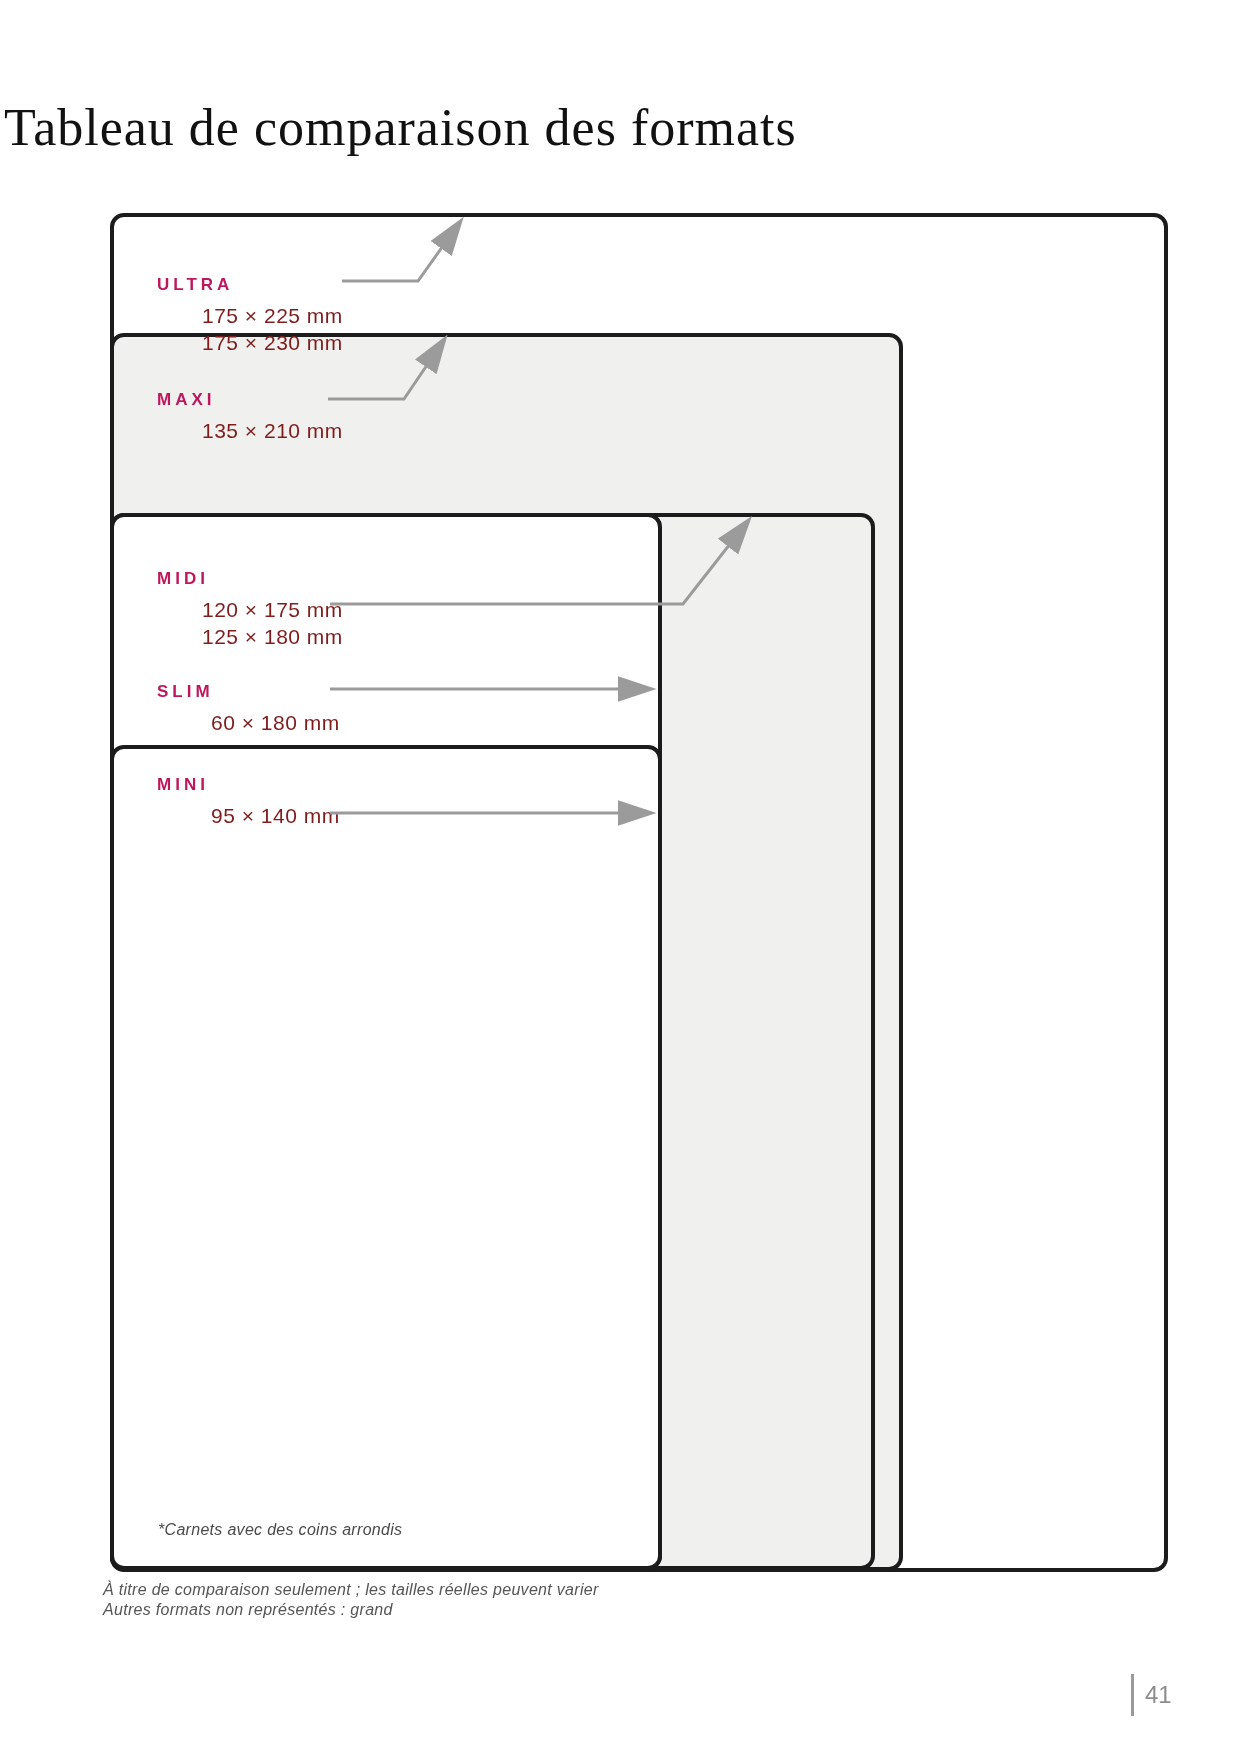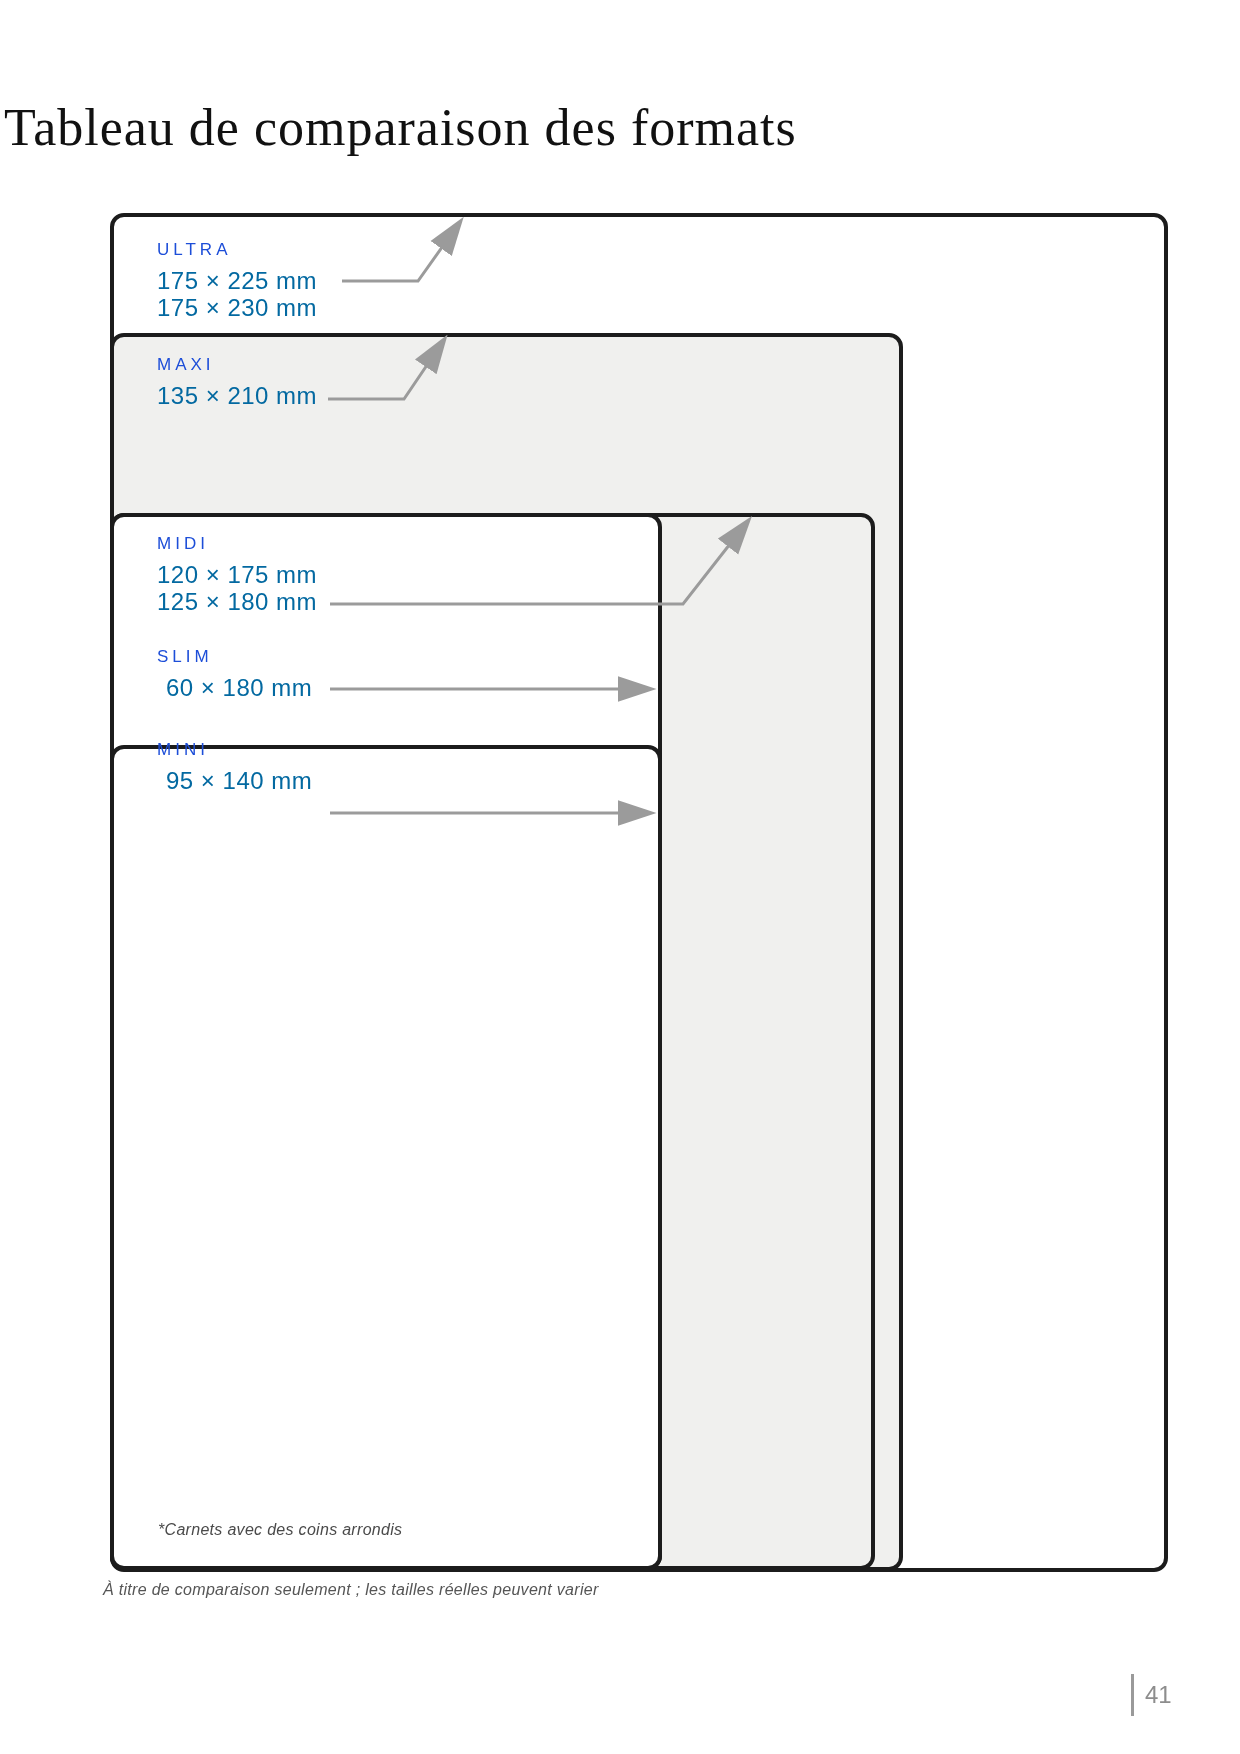--- a/index.html
+++ b/index.html
@@ -34,31 +34,33 @@
   .box-mini {left:110px;top:745px;width:552px;height:825px;background:#ffffff;}
 
   
   .fmt-group{position:absolute;left:157px;}
   .g-ultra{top:240px;}
   .g-maxi{top:355px;}
   .g-midi{top:534px;}
   .g-slim{top:647px;}
   .g-mini{top:740px;}
   .fmt-name{
-    font-weight:normal;
+    font-weight:bold;
     font-size:17px;
     letter-spacing:4px;
-    color:#1d4ed8;
+    color:#be185d;
     margin-bottom:7px;
+    margin-top:35px;
   }
   .fmt-dim{
-    font-size:24px;
+    font-size:21px;
     line-height:27px;
-    color:#0369a1;
+    color:#7f1d1d;
     letter-spacing:0.5px;
+    margin-left:45px;
   }
   .dim-indent{padding-left:9px;}
 
   
   .arrows{position:absolute;left:0;top:0;width:1240px;height:1754px;pointer-events:none;}
 
   
   .note-corners{
     position:absolute;left:158px;top:1521px;
     font-style:italic;
@@ -130,20 +132,21 @@
       <polyline points="330,604 683,604 748,521" fill="none" stroke="#9b9b9b" stroke-width="3" marker-end="url(#ah)"></polyline>
       <polyline points="330,689 650,689" fill="none" stroke="#9b9b9b" stroke-width="3" marker-end="url(#ah)"></polyline>
       <polyline points="330,813 650,813" fill="none" stroke="#9b9b9b" stroke-width="3" marker-end="url(#ah)"></polyline>
     </svg>
 
     <div class="note-corners">*Carnets avec des coins arrondis</div>
   </div>
 
   <div class="note-bottom">
     <div>À titre de comparaison seulement ; les tailles réelles peuvent varier</div>
+    <div>Autres formats non représentés : grand</div>
   </div>
 
   <div class="page-num">
     <span class="bar"></span>
     <span class="num">41</span>
   </div>
 
 </div>
 
 </body></html>

